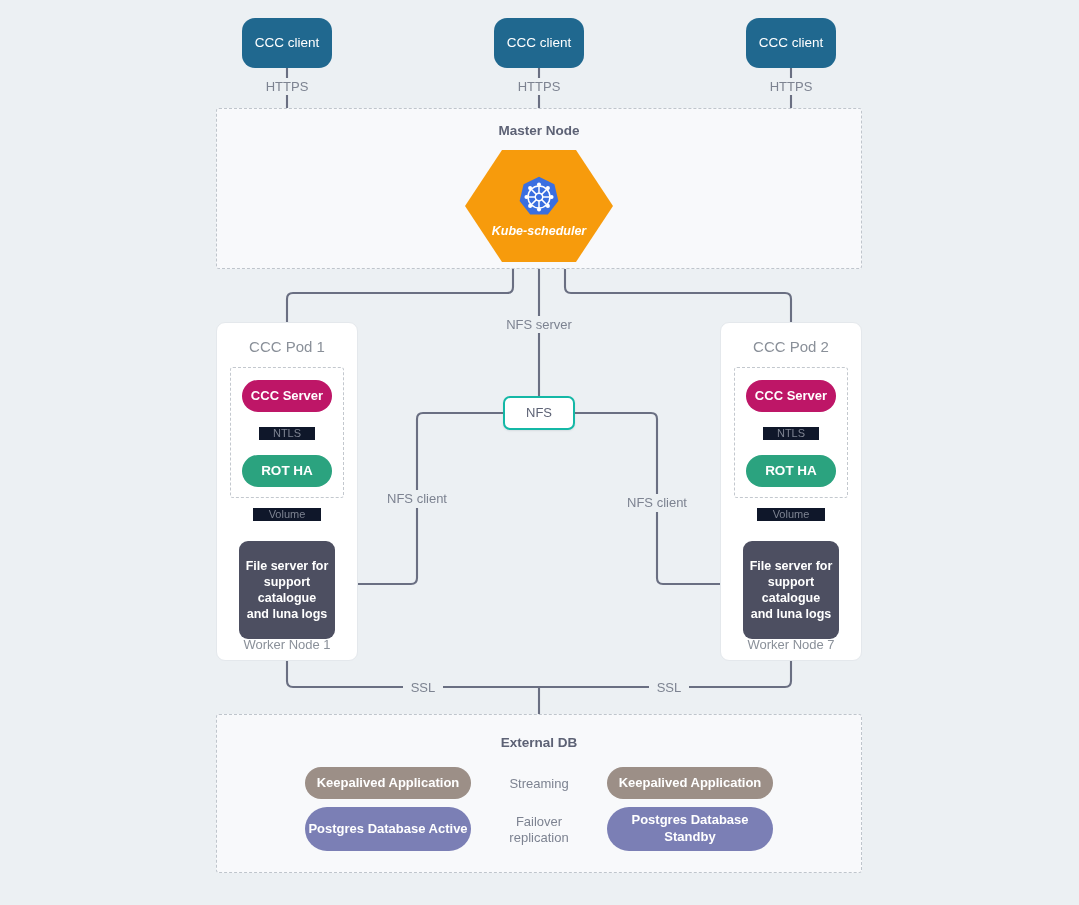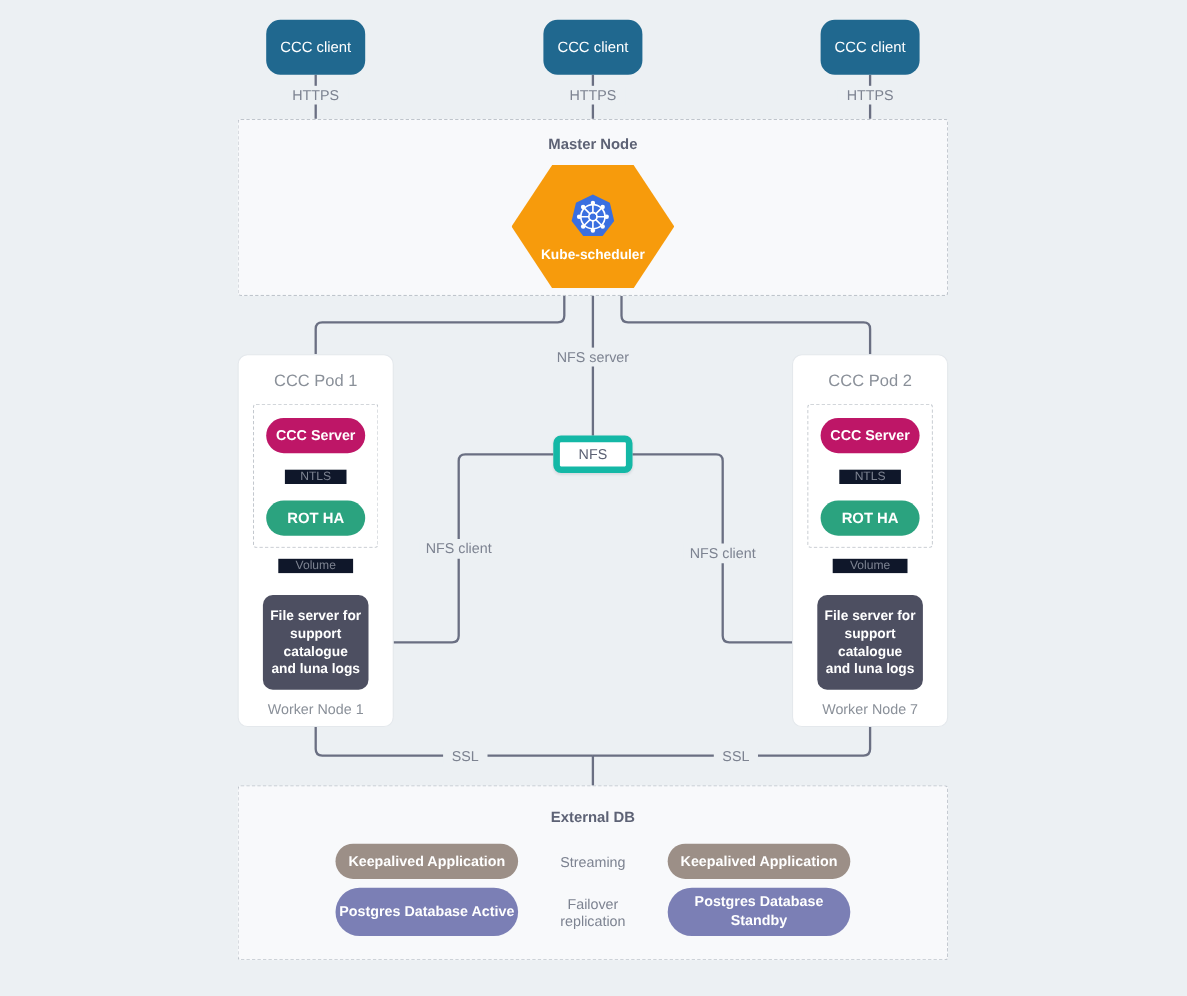--- a/index.html
+++ b/index.html
@@ -60,21 +60,21 @@
   .rot-ha-pill {
     width: 90px;
     height: 32px;
     border-radius: 16px;
     background: #2BA37F;
     font-size: 13.5px;
     font-weight: 700;
   }
   .fileserver-box {
     width: 96px;
-    height: 86px;
+    height: 98px;
     border-radius: 9px;
     background: #4D4F61;
     font-size: 12.5px;
     font-weight: 700;
     padding: 4px 6px;
     line-height: 1.28;
   }
   .keepalived-pill {
     width: 166px;
     height: 32px;
@@ -90,21 +90,21 @@
     background: #7B7FB5;
     font-size: 13px;
     font-weight: 700;
     line-height: 1.3;
   }
   .nfs-box {
     width: 72px;
     height: 34px;
     border-radius: 7px;
     background: #FFFFFF;
-    border: 6px solid #14b8a6;
+    border: 2px solid #14b8a6;
     box-shadow: 0 1px 2px rgba(40,50,70,0.10);
     color: #5D6275;
     font-size: 13px;
     font-weight: 400;
   }
 
   
   .dashed-panel {
     border: 1.6px dashed #BFC5CC;
     border-radius: 3px;
@@ -248,21 +248,21 @@
     <span>CCC client</span>
   </div>
 
   <div class="wire-label" style="left:257px; top:79px; width:60px;">HTTPS</div>
   <div class="wire-label" style="left:509px; top:79px; width:60px;">HTTPS</div>
   <div class="wire-label" style="left:761px; top:79px; width:60px;">HTTPS</div>
 
   <div class="abs dashed-panel" style="left:216px; top:108px; width:646px; height:161px;"></div>
   <div class="panel-title" style="left:216px; top:123px; width:646px;">Master Node</div>
 
-  <div class="hexagon" style="left:465px; top:150px;">
+  <div class="hexagon" style="left:465px; top:150px;font-style:italic;">
     <span>
       <svg class="k8s-logo" viewBox="0 0 100 100" xmlns="http://www.w3.org/2000/svg">
         <polygon points="50,4 85,21 94,59 70,90 30,90 6,59 15,21" fill="#3A6FE0"></polygon>
         <g stroke="#FFFFFF" stroke-width="3.4" fill="none" stroke-linecap="round">
           <circle cx="50" cy="50" r="25"></circle>
           <circle cx="50" cy="50" r="8.5"></circle>
           <line x1="50" y1="25" x2="50" y2="41.5"></line>
           <line x1="50" y1="58.5" x2="50" y2="75"></line>
           <line x1="25" y1="50" x2="41.5" y2="50"></line>
           <line x1="58.5" y1="50" x2="75" y2="50"></line>

